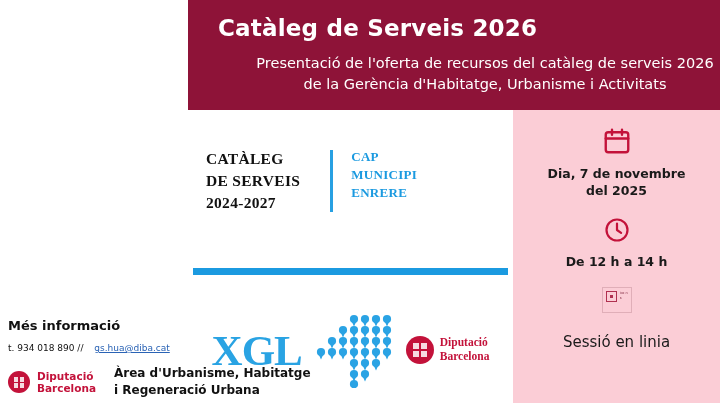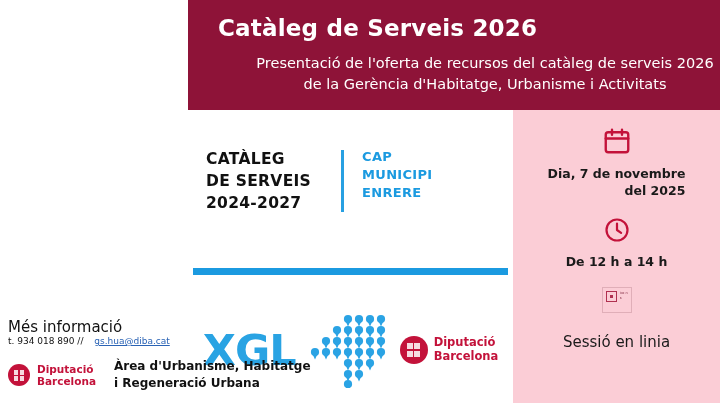--- a/index.html
+++ b/index.html
@@ -62,21 +62,21 @@
     flex-direction: column;
     align-items: center;
     box-sizing: border-box;
     padding-top: 16px;
   }
   .info-icon { line-height: 0; }
   .info-text {
     color: #1a1a1a;
     font-size: 12.5px;
     font-weight: bold;
-    text-align: right;
+    text-align: center;
     line-height: 1.35;
     margin-top: 10px;
   }
   .info-text.plain {
     font-weight: normal;
     font-size: 15px;
     margin-top: 7px;
   }
   .spacer-a { height: 16px; }
   .spacer-b { height: 12px; }
@@ -115,20 +115,21 @@
   }
 
   
   .creative {
     position: absolute;
     left: 188px;
     top: 110px;
     width: 325px;
     height: 234px;
     background: #ffffff;
+    font-family: Liberation Serif, serif;
   }
 
   .cat-lockup {
     position: absolute;
     left: 18px;
     top: 38px;
     display: flex;
     align-items: flex-start;
   }
   .cat-left {
@@ -217,22 +218,23 @@
 
   
   .footer {
     position: absolute;
     left: 8px;
     top: 318px;
     width: 180px;
   }
   .footer-title {
     color: #111111;
-    font-size: 15px;
-    font-weight: normal;
+    font-size: 13px;
+    font-weight: bold;
+    margin-bottom: 10px;
   }
   .footer-contact {
     color: #111111;
     font-size: 9px;
     margin-bottom: 12px;
     white-space: nowrap;
   }
   .footer-contact a {
     color: #2a63b5;
     margin-left: 8px;

